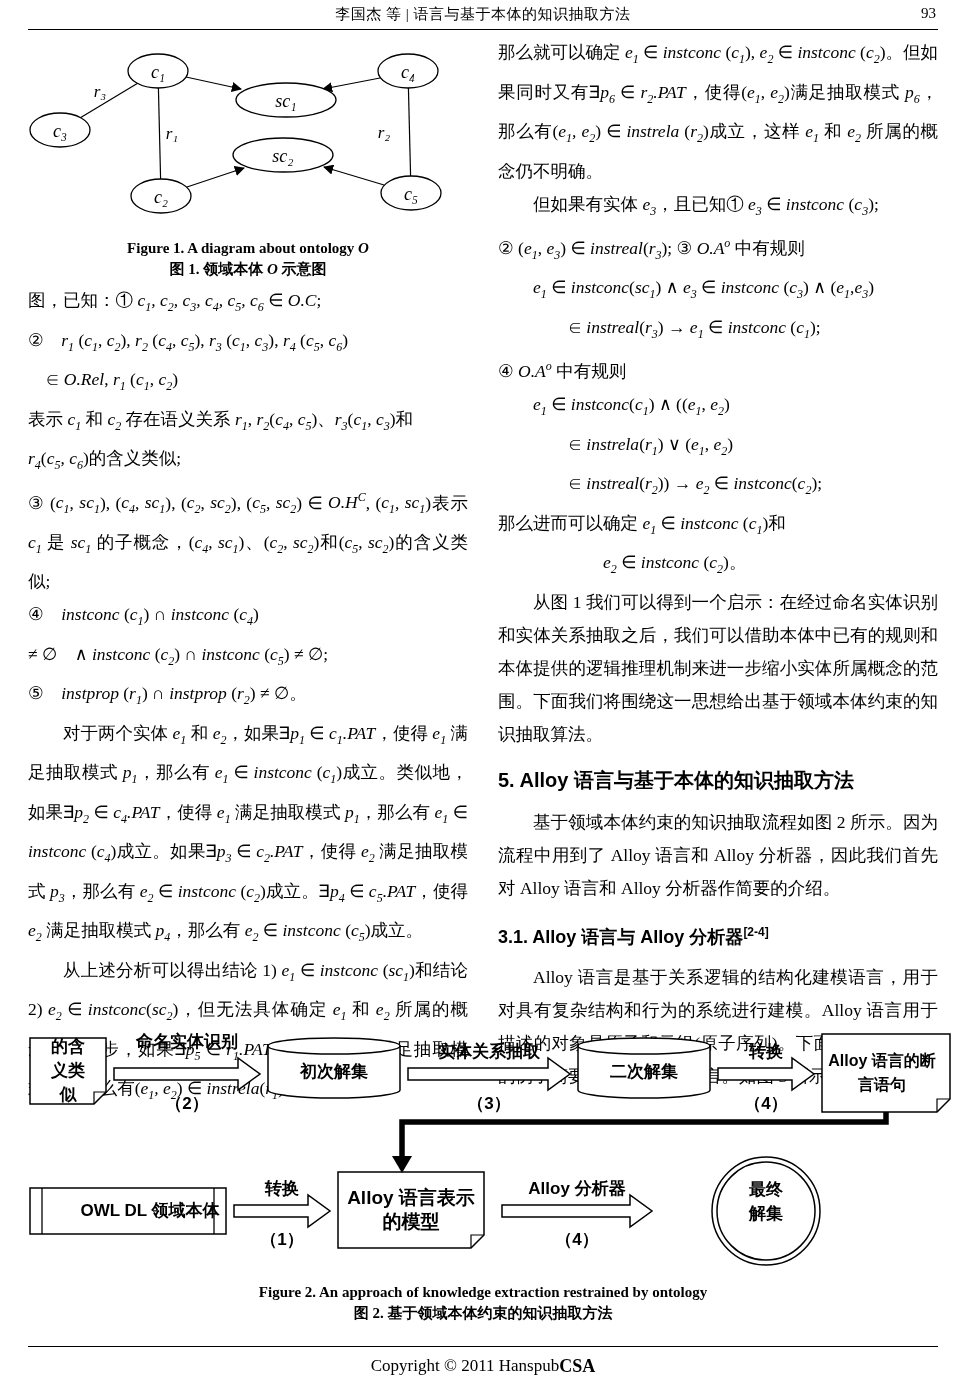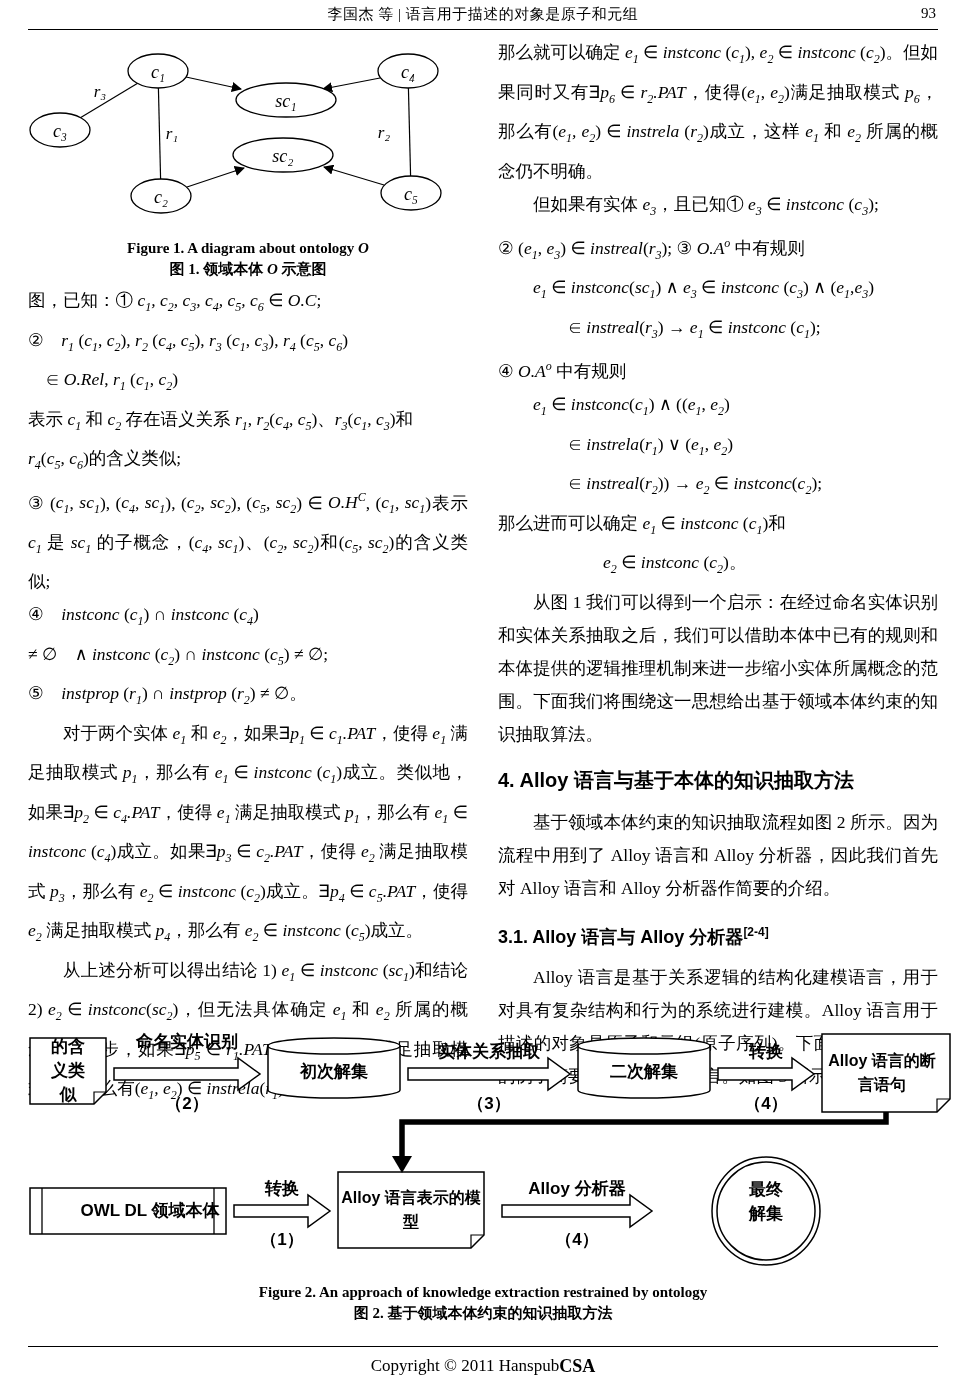--- a/index.html
+++ b/index.html
@@ -45,21 +45,21 @@
   
   .footer { position:absolute; top:1346px; left:28px; right:28px; border-top:1.6px solid #000; padding-top:9px; display:flex; justify-content:center; font-size:17px; }
   .footer .journal { font-weight:bold; font-size:18px; }
 </style>
 </head>
 <body>
 
 <div class="page">
 
   <div class="header">
-    <div class="header-title">李国杰 等 | 语言用于描述的对象是原子和元组</div>
+    <div class="header-title">李国杰 等 | 语言与基于本体的知识抽取方法</div>
     <div class="header-page">93</div>
   </div>
 
   <div class="col col-left">
     <div class="fig1-wrap">
       <svg class="fig1-svg" viewBox="0 0 440 192" width="440" height="192">
         <defs>
           <marker id="arr" viewBox="0 0 10 10" refX="9" refY="5" markerWidth="8.5" markerHeight="8.5" orient="auto-start-reverse">
             <path d="M0 0 L10 5 L0 10 z" fill="#000"></path>
           </marker>
@@ -108,21 +108,21 @@
     <p class="body indent">从上述分析可以得出结论 1) <i>e<sub>1</sub></i> ∈ <i>instconc</i> (<i>sc<sub>1</sub></i>)和结论 2) <i>e<sub>2</sub></i> ∈ <i>instconc</i>(<i>sc<sub>2</sub></i>)，但无法具体确定 <i>e<sub>1</sub></i> 和 <i>e<sub>2</sub></i> 所属的概念。进一步，如果∃<i>p<sub>5</sub></i> ∈ <i>r<sub>1</sub>.PAT</i>，使得(<i>e<sub>1</sub></i>, <i>e<sub>2</sub></i>)满足抽取模式 <i>p<sub>5</sub></i>，那么有(<i>e<sub>1</sub>, e<sub>2</sub></i>) ∈ <i>instrela</i>(<i>r<sub>1</sub></i>)成立，</p>
   </div>
 
   <div class="col col-right">
     <p class="body">那么就可以确定 <i>e<sub>1</sub></i> ∈ <i>instconc</i> (<i>c<sub>1</sub></i>), <i>e<sub>2</sub></i> ∈ <i>instconc</i> (<i>c<sub>2</sub></i>)。但如果同时又有∃<i>p<sub>6</sub></i> ∈ <i>r<sub>2</sub>.PAT</i>，使得(<i>e<sub>1</sub></i>, <i>e<sub>2</sub></i>)满足抽取模式 <i>p<sub>6</sub></i>，那么有(<i>e<sub>1</sub>, e<sub>2</sub></i>) ∈ <i>instrela</i> (<i>r<sub>2</sub></i>)成立，这样 <i>e<sub>1</sub></i> 和 <i>e<sub>2</sub></i> 所属的概念仍不明确。</p>
     <p class="body indent">但如果有实体 <i>e<sub>3</sub></i>，且已知① <i>e<sub>3</sub></i> ∈ <i>instconc</i> (<i>c<sub>3</sub></i>);</p>
     <p class="body">② (<i>e<sub>1</sub></i>, <i>e<sub>3</sub></i>) ∈ <i>instreal</i>(<i>r<sub>3</sub></i>); ③ <i>O.A<sup>o</sup></i> 中有规则<br>　　<i>e<sub>1</sub></i> ∈ <i>instconc</i>(<i>sc<sub>1</sub></i>) ∧ <i>e<sub>3</sub></i> ∈ <i>instconc</i> (<i>c<sub>3</sub></i>) ∧ (<i>e<sub>1</sub></i>,<i>e<sub>3</sub></i>)<br>　　　　∈ <i>instreal</i>(<i>r<sub>3</sub></i>) → <i>e<sub>1</sub></i> ∈ <i>instconc</i> (<i>c<sub>1</sub></i>);</p>
     <p class="body">④ <i>O.A<sup>o</sup></i> 中有规则<br>　　<i>e<sub>1</sub></i> ∈ <i>instconc</i>(<i>c<sub>1</sub></i>) ∧ ((<i>e<sub>1</sub></i>, <i>e<sub>2</sub></i>)<br>　　　　∈ <i>instrela</i>(<i>r<sub>1</sub></i>) ∨ (<i>e<sub>1</sub></i>, <i>e<sub>2</sub></i>)<br>　　　　∈ <i>instreal</i>(<i>r<sub>2</sub></i>)) → <i>e<sub>2</sub></i> ∈ <i>instconc</i>(<i>c<sub>2</sub></i>);</p>
     <p class="body">那么进而可以确定 <i>e<sub>1</sub></i> ∈ <i>instconc</i> (<i>c<sub>1</sub></i>)和<br>　　　　　　<i>e<sub>2</sub></i> ∈ <i>instconc</i> (<i>c<sub>2</sub></i>)。</p>
     <p class="body indent">从图 1 我们可以得到一个启示：在经过命名实体识别和实体关系抽取之后，我们可以借助本体中已有的规则和本体提供的逻辑推理机制来进一步缩小实体所属概念的范围。下面我们将围绕这一思想给出基于领域本体约束的知识抽取算法。</p>
-    <h2 class="sec">4. Alloy 语言与基于本体的知识抽取方法</h2>
+    <h2 class="sec">5. Alloy 语言与基于本体的知识抽取方法</h2>
     <p class="body indent">基于领域本体约束的知识抽取流程如图 2 所示。因为流程中用到了 Alloy 语言和 Alloy 分析器，因此我们首先对 Alloy 语言和 Alloy 分析器作简要的介绍。</p>
     <h3 class="subsec">3.1. Alloy 语言与 Alloy 分析器<sup>[2-4]</sup></h3>
     <p class="body indent">Alloy 语言是基于关系逻辑的结构化建模语言，用于对具有复杂结构和行为的系统进行建模。Alloy 语言用于描述的对象是原子和元组(原子序列)。下面通过一个简单的例子简要地介绍 Alloy 语言。如图 3 所示：</p>
   </div>
 
   <div class="fig2">
     <svg class="fig2-svg" viewBox="0 0 966 240" width="966" height="240">
 
       <path class="shape" d="M30 8 L106 8 L106 62 L94 74 L30 74 Z"></path>
       <path class="open" d="M106 62 L94 62 L94 74"></path>
@@ -156,21 +156,21 @@
     <div class="f2t f2c" style="left:268px; top:22px; width:132px; height:40px;">初次解集</div>
     <div class="f2t" style="left:408px; top:10px; width:162px;">实体关系抽取</div>
     <div class="f2t" style="left:408px; top:62px; width:162px;">（3）</div>
     <div class="f2t f2c" style="left:578px; top:22px; width:132px; height:40px;">二次解集</div>
     <div class="f2t" style="left:718px; top:10px; width:96px;">转换</div>
     <div class="f2t" style="left:718px; top:62px; width:96px;">（4）</div>
     <div class="f2t f2c" style="left:824px; top:6px; width:116px; height:74px; font-size:16px;">Alloy 语言的断言语句</div>
     <div class="f2t f2c" style="left:30px;  top:158px; width:196px; height:46px;padding-left:44px;">OWL DL 领域本体</div>
     <div class="f2t" style="left:234px; top:147px; width:96px;">转换</div>
     <div class="f2t" style="left:234px; top:198px; width:96px;">（1）</div>
-    <div class="f2t f2c" style="left:340px; top:148px; width:142px; height:64px; font-size:16px;">Alloy 语言表示的模型</div>
+    <div class="f2t f2c" style="left:340px; top:148px; width:142px; height:64px; font-size:19px;">Alloy 语言表示的模型</div>
     <div class="f2t" style="left:502px; top:147px; width:150px;">Alloy 分析器</div>
     <div class="f2t" style="left:502px; top:198px; width:150px;">（4）</div>
     <div class="f2t f2c" style="left:712px; top:132px; width:108px; height:80px; padding:8px 32px;">最终解集</div>
 
     <div class="fig2-caption">
       <div>Figure 2. An approach of knowledge extraction restrained by ontology</div>
       <div>图 2. 基于领域本体约束的知识抽取方法</div>
     </div>
   </div>
 

